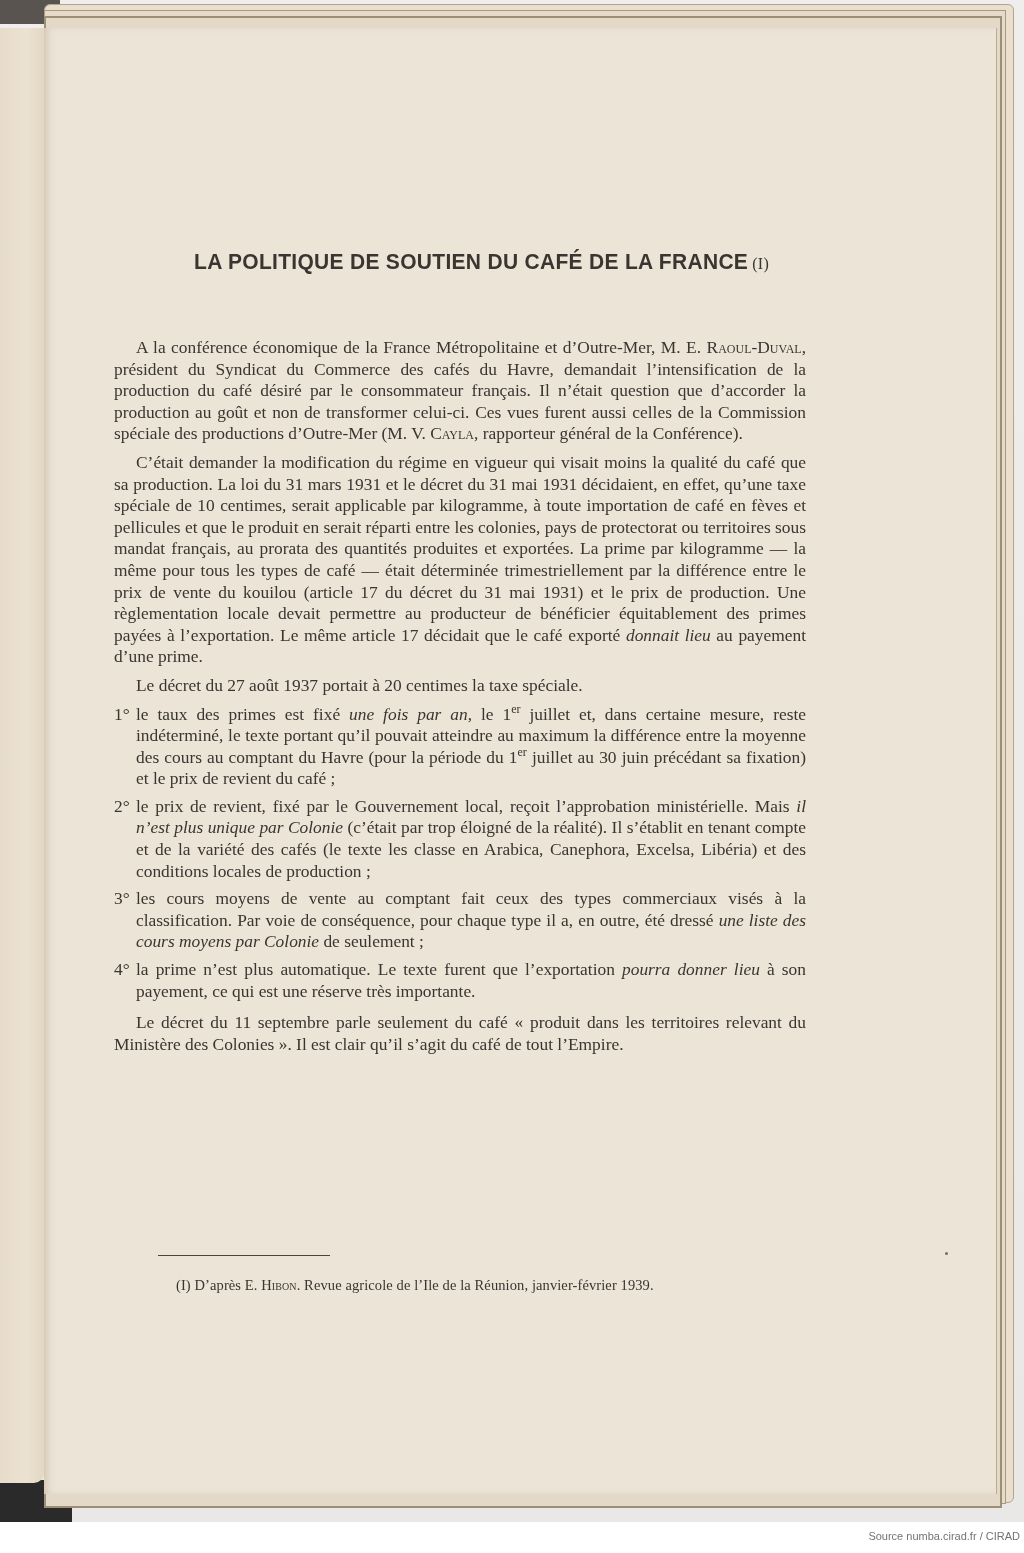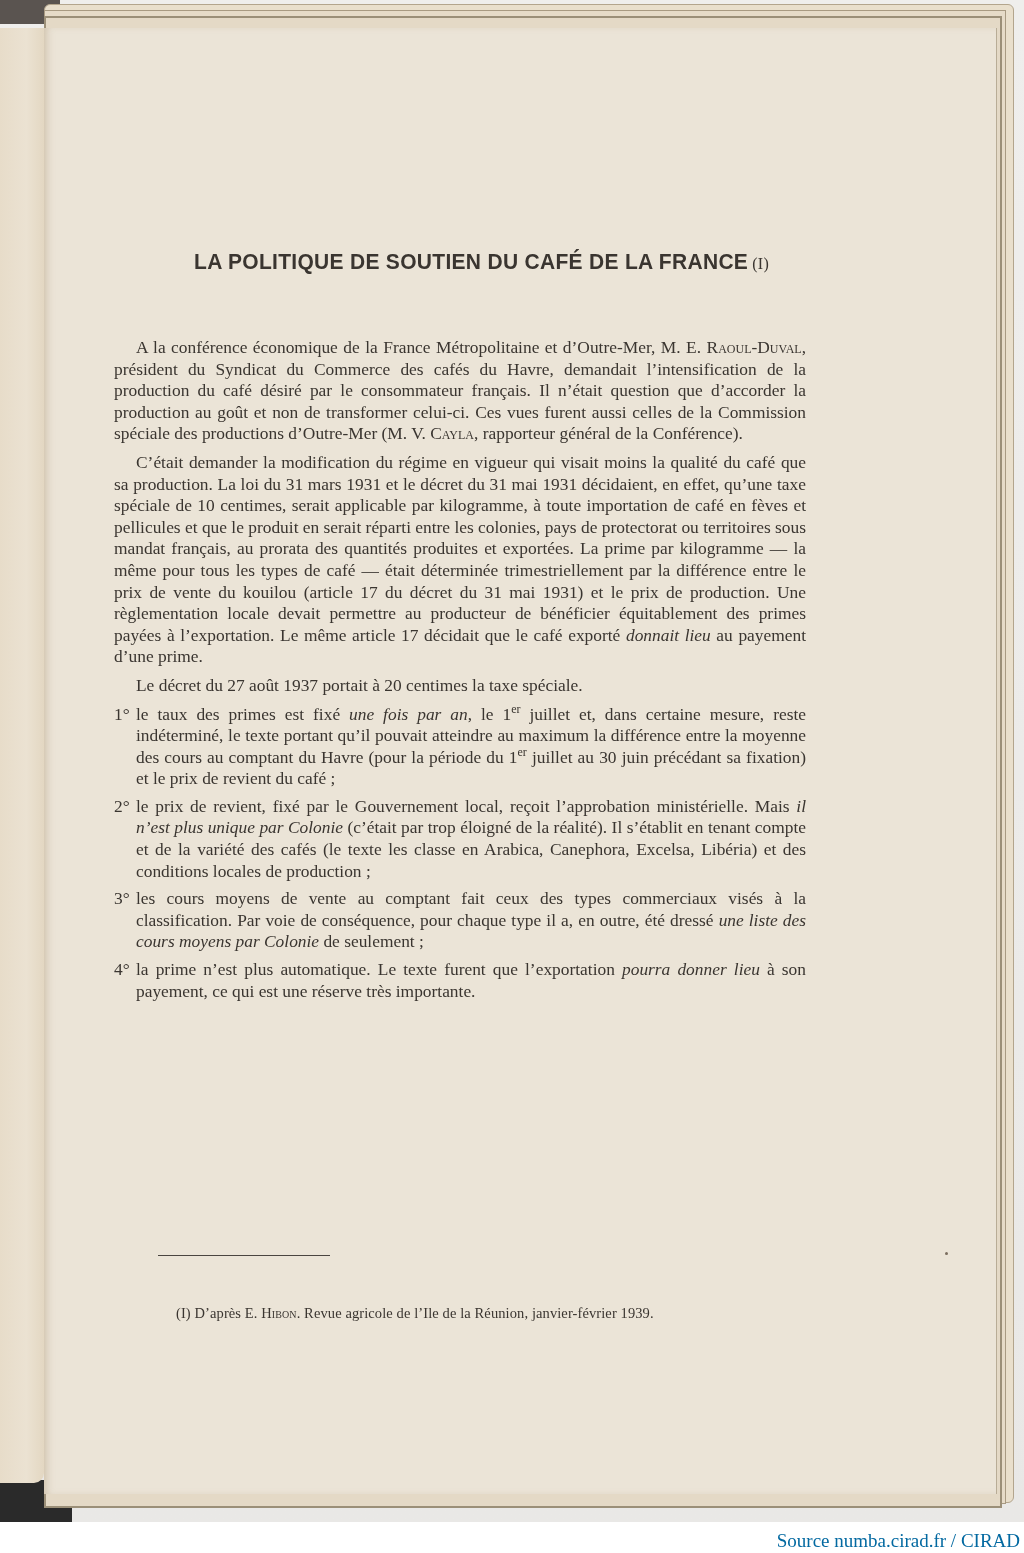--- a/index.html
+++ b/index.html
@@ -80,26 +80,25 @@
     }
     sup { font-size: 12px; line-height: 0; }
     .footnote-rule {
       position: absolute; left: 158px; top: 1255px; width: 172px; height: 0;
       border-top: 1px solid #4a4540;
     }
     .footnote {
       position: absolute; left: 176px; top: 1277px; width: 650px;
       font-size: 14.5px; color: #3a3530;
       letter-spacing: 0.1px;
-      margin-top: 28px;
     }
     .source {
       position: absolute; right: 4px; top: 1530px;
-      font-family: Liberation Serif, serif;
-      font-size: 19px; color: #0369a1;
+      font-family: Liberation Sans, sans-serif;
+      font-size: 11px; color: #737373;
     }
     .dot { position:absolute; width:3px; height:3px; border-radius:50%; background:#7a6d5e; }
   </style>
 </head>
 <body>
 
 <div class="scan-bg"></div>
 <div class="dark-top"></div>
 <div class="dark-left"></div>
 <div class="stack stack1"></div>
@@ -122,20 +121,21 @@
 
 
   <div class="list-item"><span class="num">1°</span><span>le taux des primes est fixé </span><em>une fois par an</em><span>, le 1</span><sup>er</sup><span> juillet et, dans certaine mesure, reste indéterminé, le texte portant qu’il pouvait atteindre au maximum la différence entre la moyenne des cours au comptant du Havre (pour la période du 1</span><sup>er</sup><span> juillet au 30 juin précédant sa fixation) et le prix de revient du café ;</span></div>
 
   <div class="list-item"><span class="num">2°</span><span>le prix de revient, fixé par le Gouvernement local, reçoit l’approbation ministérielle. Mais </span><em>il n’est plus unique par Colonie</em><span> (c’était par trop éloigné de la réalité). Il s’établit en tenant compte et de la variété des cafés (le texte les classe en Arabica, Canephora, Excelsa, Libéria) et des conditions locales de production ;</span></div>
 
   <div class="list-item"><span class="num">3°</span><span>les cours moyens de vente au comptant fait ceux des types commerciaux visés à la classification. Par voie de conséquence, pour chaque type il a, en outre, été dressé </span><em>une liste des cours moyens par Colonie</em><span> de seulement ;</span></div>
 
   <div class="list-item" style="margin-bottom:10px;"><span class="num">4°</span><span>la prime n’est plus automatique. Le texte furent que l’exportation </span><em>pourra donner lieu</em><span> à son payement, ce qui est une réserve très importante.</span></div>
 
+  <p class="para gap">Le décret du 11 septembre parle seulement du café « produit dans les territoires relevant du Ministère des Colonies ». Il est clair qu’il s’agit du café de tout l’Empire.</p>
 
 </div>
 
 <div class="footnote-rule"></div>
 <div class="footnote"><span>(I) D’après E. </span><span class="sc">Hibon</span><span>. Revue agricole de l’Ile de la Réunion,  janvier-février 1939.</span></div>
 
 <span class="dot" style="left:945px; top:1252px;"></span>
 
 <div class="source">Source numba.cirad.fr / CIRAD</div>
 

